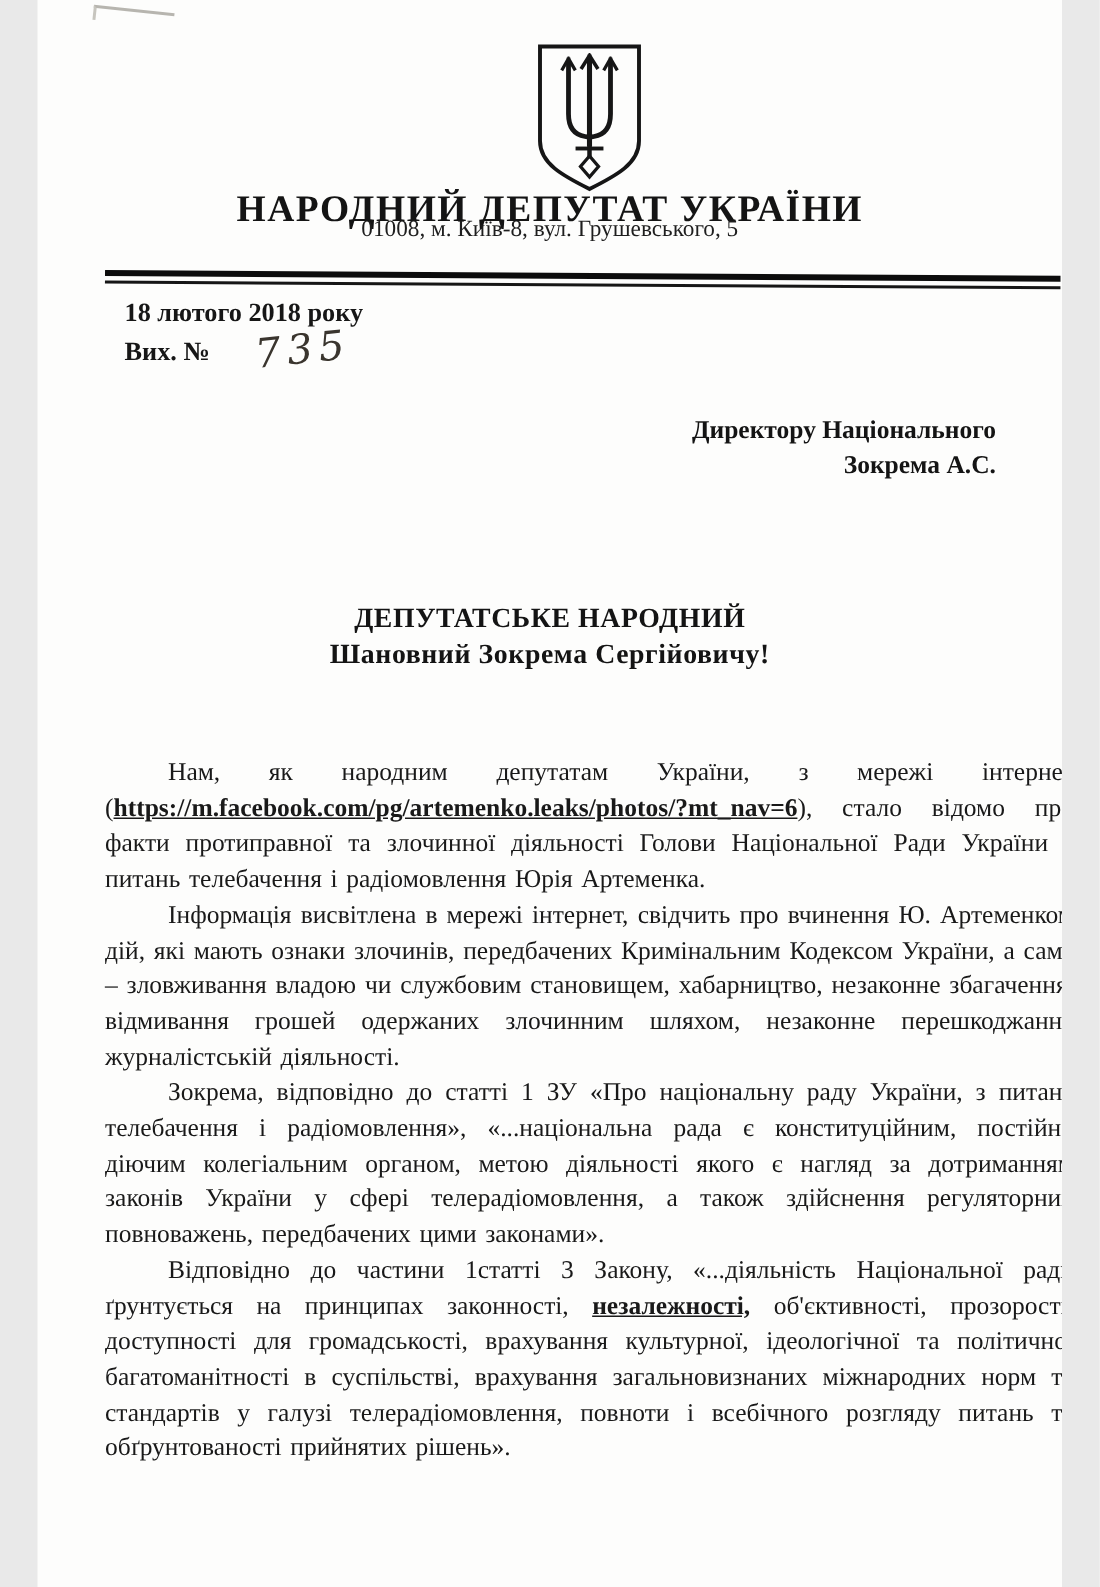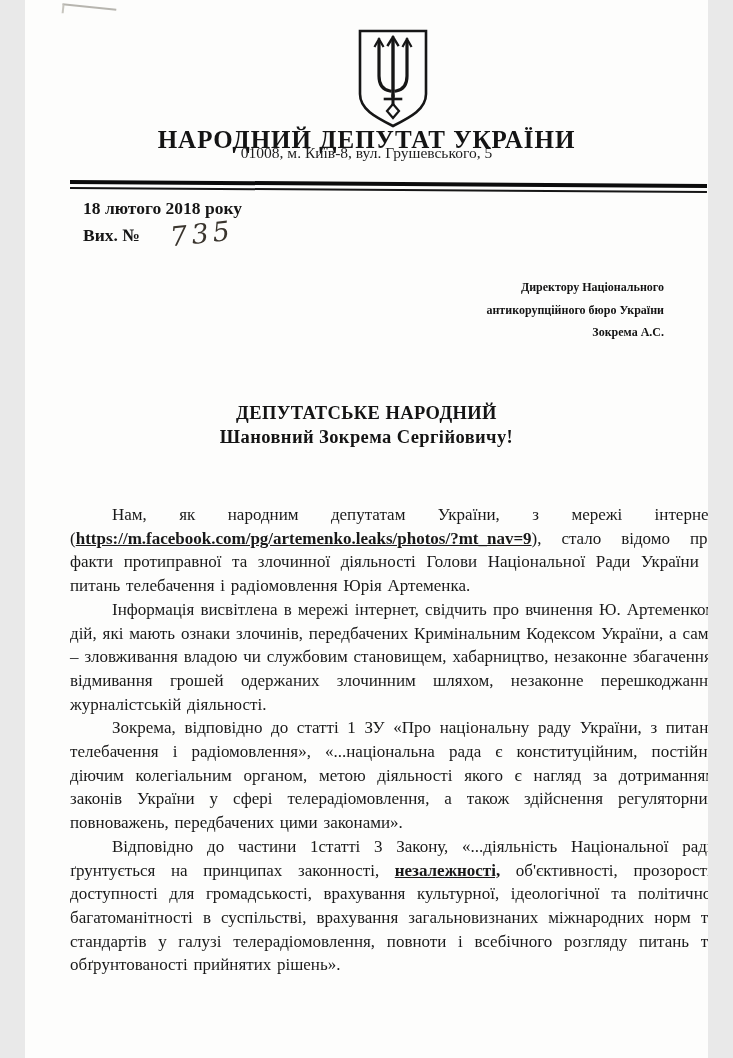--- a/index.html
+++ b/index.html
@@ -41,21 +41,21 @@
   .handwritten{
     display:inline-block;
     font-family:"DejaVu Serif", serif;
     font-style:italic;font-weight:normal;
     font-size:27px;color:#3a352e;letter-spacing:4px;
     transform:rotate(-6deg) translateY(2px);
     margin-left:30px;
   }
   .recipient{
     position:absolute;right:44px;top:276px;
-    text-align:right;font-weight:bold;font-size:12px;line-height:22.5px;
+    text-align:right;font-weight:bold;font-size:17px;line-height:22.5px;
     color:#141414;
   }
   .subject{
     position:absolute;top:402px;left:0;width:100%;
     text-align:center;font-weight:bold;font-size:18.5px;line-height:23.5px;
     letter-spacing:.4px;color:#141414;
   }
   .body-text{
     position:absolute;left:45px;top:503px;width:646px;
     font-size:17px;line-height:23.7px;text-align:justify;
@@ -94,29 +94,28 @@
 
   <div class="rule"></div>
 
   <div class="date-block">
     <div>18 лютого 2018 року</div>
     <div class="ref-line"><span>Вих. №</span><span class="handwritten">735</span></div>
   </div>
 
   <div class="recipient">
     <div>Директору Національного</div>
-    <div>антикорупційного бюро України</div>
     <div>Зокрема А.С.</div>
   </div>
 
   <div class="subject">
     <div>ДЕПУТАТСЬКЕ НАРОДНИЙ</div>
     <div>Шановний Зокрема Сергійовичу!</div>
   </div>
 
   <div class="body-text">
-      <p class="para"><span>Нам, як народним депутатам України, з мережі інтернет (</span><span class="b u">https://m.facebook.com/pg/artemenko.leaks/photos/?mt_nav=9</span><span>), стало відомо про факти протиправної та злочинної діяльності Голови Національної Ради України з питань телебачення і радіомовлення Юрія Артеменка.</span></p>
+      <p class="para"><span>Нам, як народним депутатам України, з мережі інтернет (</span><span class="b u">https://m.facebook.com/pg/artemenko.leaks/photos/?mt_nav=6</span><span>), стало відомо про факти протиправної та злочинної діяльності Голови Національної Ради України з питань телебачення і радіомовлення Юрія Артеменка.</span></p>
       <p class="para"><span>Інформація висвітлена в мережі інтернет, свідчить про вчинення Ю. Артеменком дій, які мають ознаки злочинів, передбачених Кримінальним Кодексом України, а саме – зловживання владою чи службовим становищем, хабарництво, незаконне збагачення, відмивання грошей одержаних злочинним шляхом, незаконне перешкоджання журналістській діяльності.</span></p>
       <p class="para"><span>Зокрема, відповідно до статті 1 ЗУ «Про національну раду України, з питань телебачення і радіомовлення», «...національна рада є конституційним, постійно діючим колегіальним органом, метою діяльності якого є нагляд за дотриманням законів України у сфері телерадіомовлення, а також здійснення регуляторних повноважень, передбачених цими законами».</span></p>
       <p class="para"><span>Відповідно до частини 1статті 3 Закону, «...діяльність Національної ради ґрунтується на принципах законності, </span><span class="b u">незалежності,</span><span> об'єктивності, прозорості, доступності для громадськості, врахування культурної, ідеологічної та політичної багатоманітності в суспільстві, врахування загальновизнаних міжнародних норм та стандартів у галузі телерадіомовлення, повноти і всебічного розгляду питань та обґрунтованості прийнятих рішень».</span></p>
     </div>
 
 </div>
 
 </body></html>

